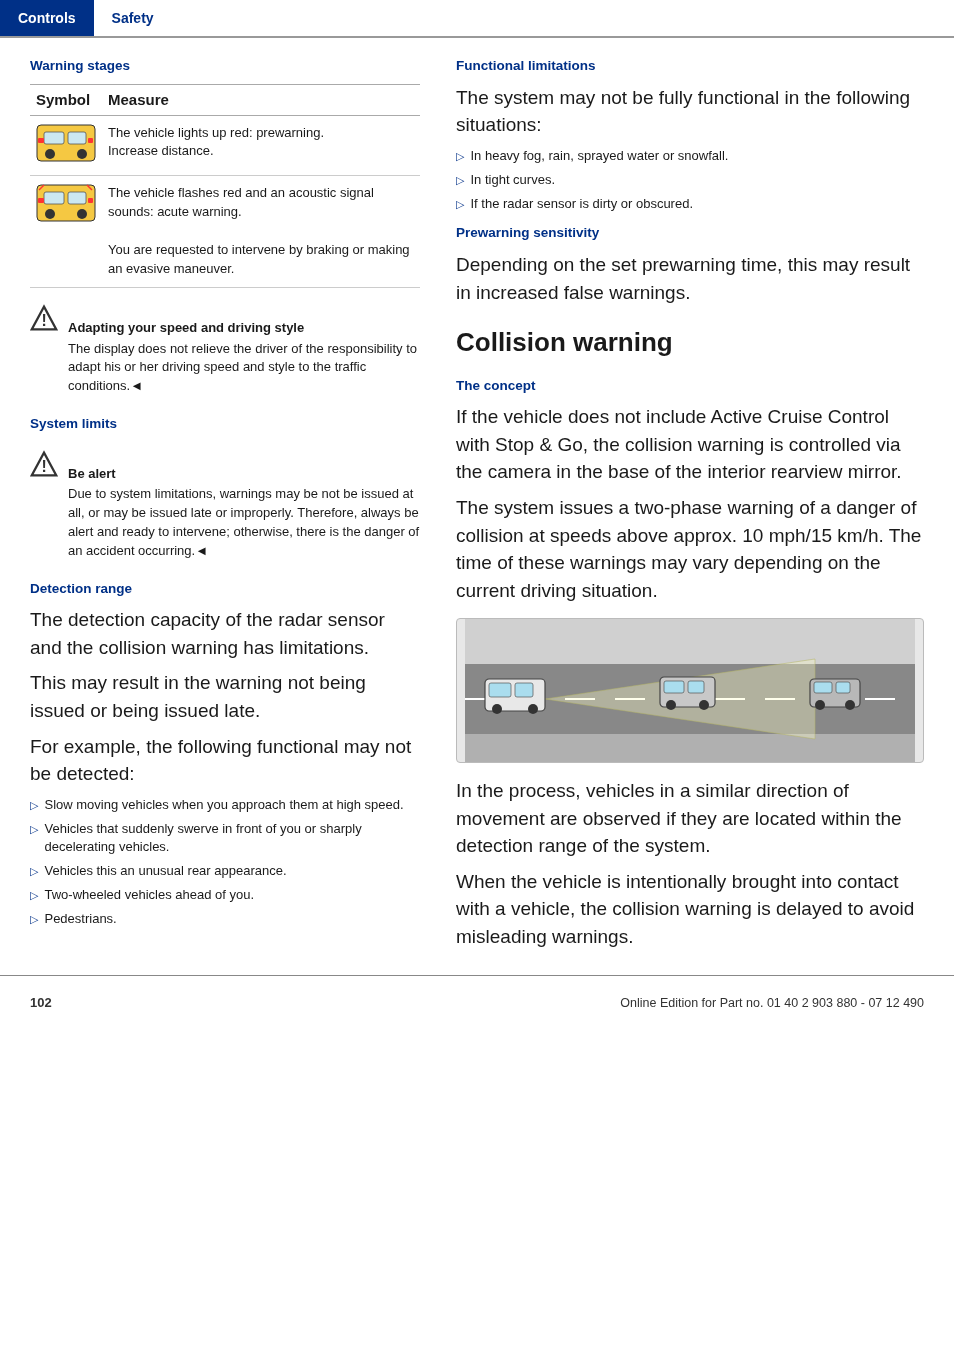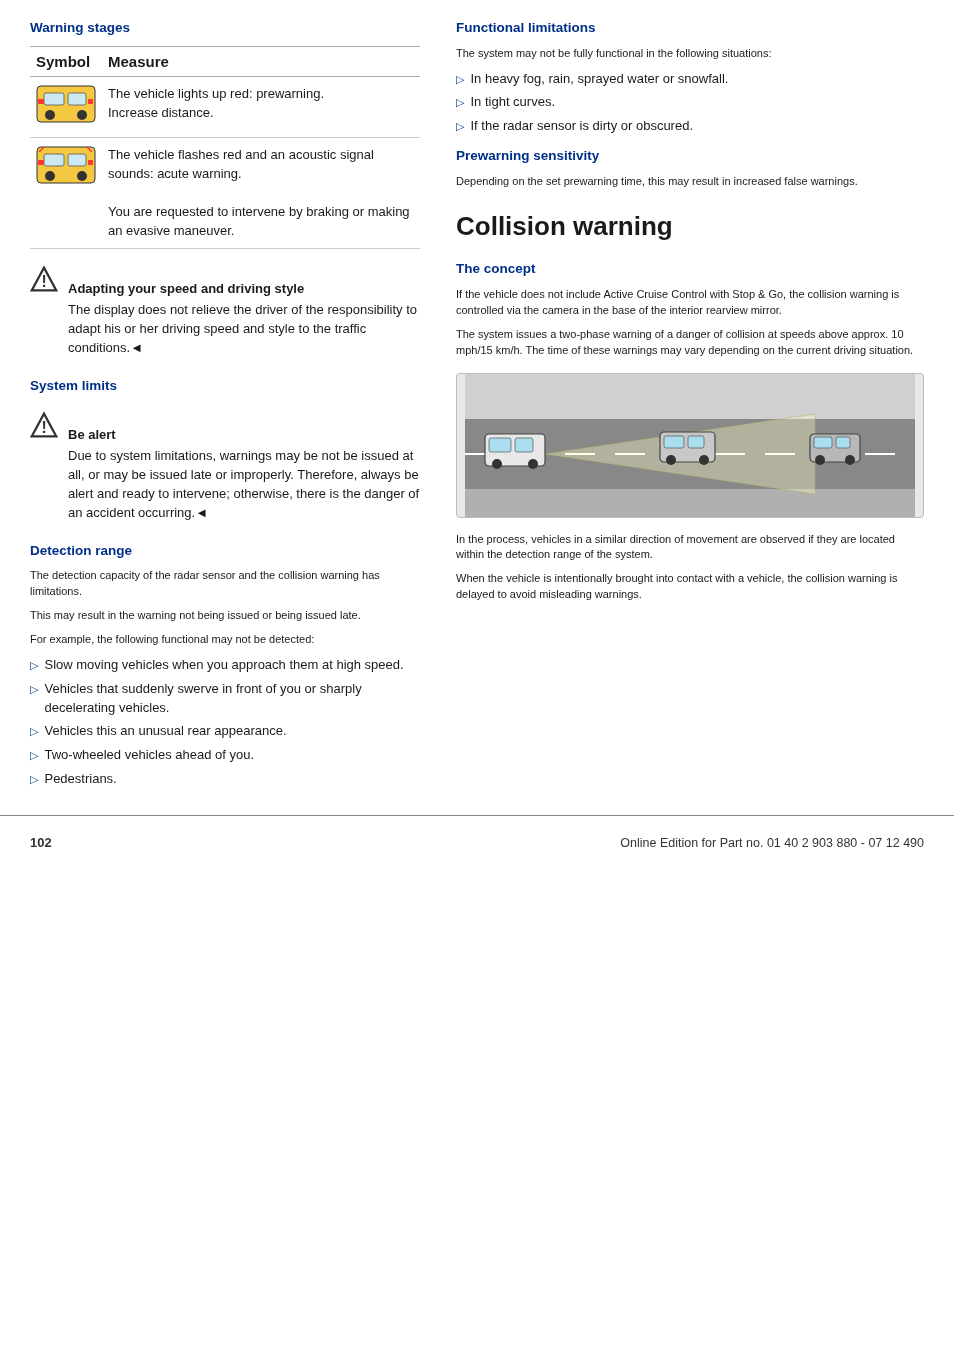--- a/index.html
+++ b/index.html
@@ -156,27 +156,31 @@
       padding: 18px 30px 12px 30px;
       margin-top: 16px;
       border-top: 1.5px solid #888;
       font-size: 12.5px;
       color: #333;
     }
     .page-num {
       font-weight: bold;
       font-size: 13px;
     }
-    p { margin-bottom: 8px; font-size: 11px; margin-top: 8px; }
+    p { margin-bottom: 8px; font-size: 19px; margin-top: 8px; }
   </style>
 </head>
 <body>
 
 <div class="page">
 
+  <div class="header-tabs">
+    <div class="tab-controls">Controls</div>
+    <div class="tab-safety">Safety</div>
+  </div>
 
   <div class="content">
 
     <div class="col-left">
 
       <div class="section-title">Warning stages</div>
 
       <table class="warn-table">
         <thead>
           <tr>

